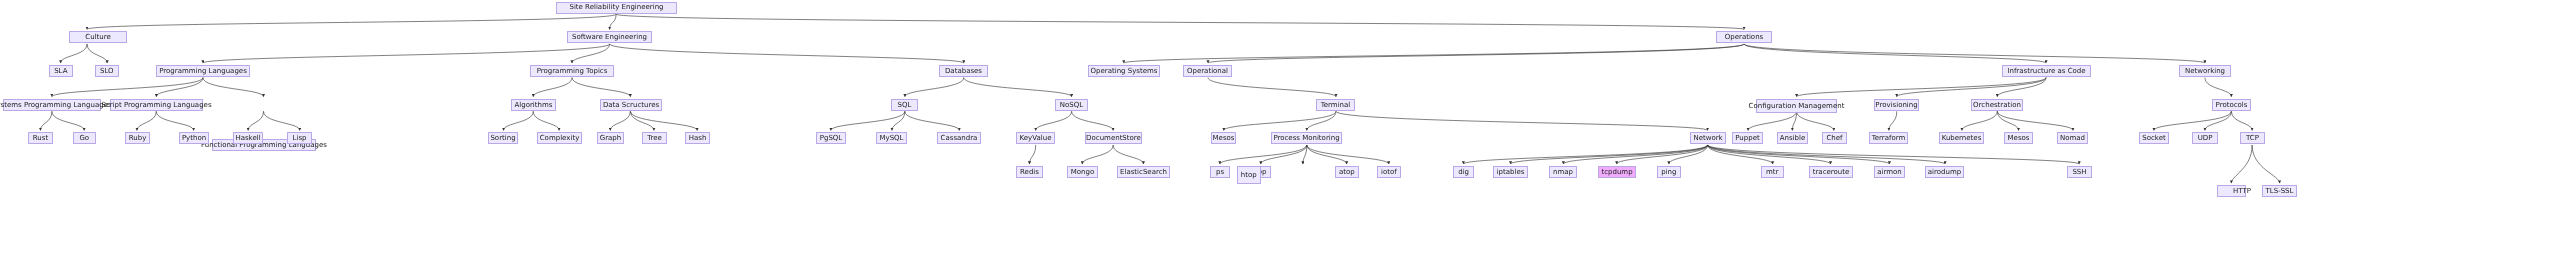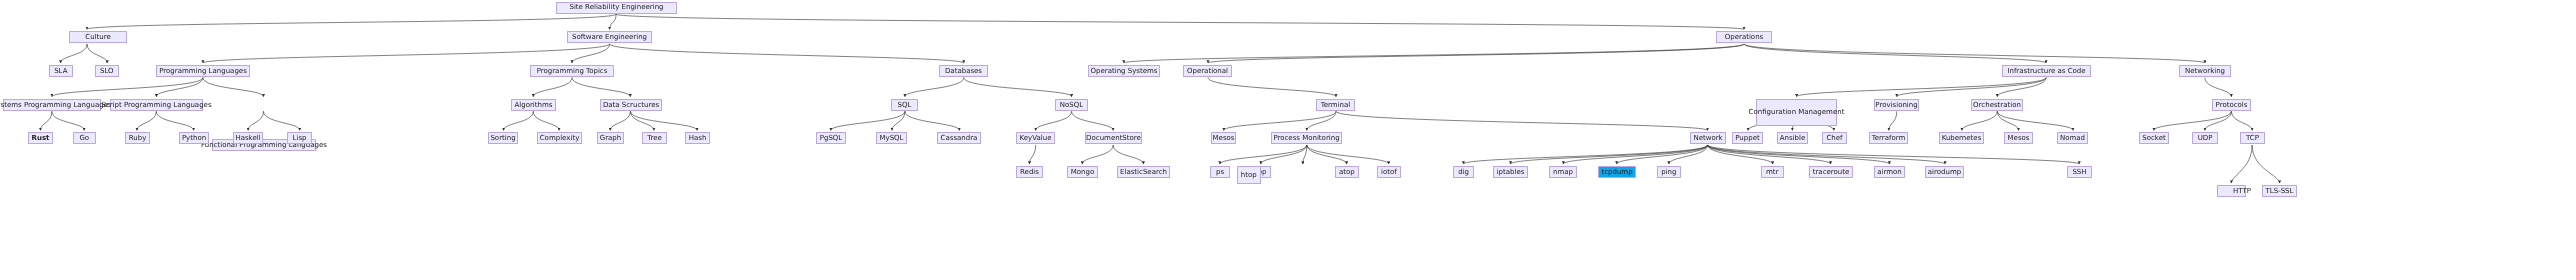--- a/index.html
+++ b/index.html
@@ -153,33 +153,33 @@
       </div>
       <div class="node" style="left: 891px; top: 99px; width: 27px; height: 12.3px; background: rgb(236, 232, 253); border-color: rgb(185, 167, 232); color: rgb(34, 34, 34);">
         <span>SQL</span>
       </div>
       <div class="node" style="left: 1055px; top: 99px; width: 33px; height: 12.3px; background: rgb(236, 232, 253); border-color: rgb(185, 167, 232); color: rgb(34, 34, 34);">
         <span>NoSQL</span>
       </div>
       <div class="node" style="left: 1316px; top: 99px; width: 39px; height: 12.3px; background: rgb(236, 232, 253); border-color: rgb(185, 167, 232); color: rgb(34, 34, 34);">
         <span>Terminal</span>
       </div>
-      <div class="node" style="left: 1756px; top: 99px; width: 81px; height: 27px; background: rgb(236, 232, 253); border-color: rgb(185, 167, 232); color: rgb(34, 34, 34); align-items: center;">
+      <div class="node" style="left: 1756px; top: 99px; width: 81px; height: 14px; background: rgb(236, 232, 253); border-color: rgb(185, 167, 232); color: rgb(34, 34, 34); align-items: center;">
         <span>Configuration Management</span>
       </div>
       <div class="node" style="left: 1874px; top: 99px; width: 45px; height: 12.3px; background: rgb(236, 232, 253); border-color: rgb(185, 167, 232); color: rgb(34, 34, 34);">
         <span>Provisioning</span>
       </div>
       <div class="node" style="left: 1971px; top: 99px; width: 52px; height: 12.3px; background: rgb(236, 232, 253); border-color: rgb(185, 167, 232); color: rgb(34, 34, 34);">
         <span>Orchestration</span>
       </div>
       <div class="node" style="left: 2212px; top: 99px; width: 39px; height: 12.3px; background: rgb(236, 232, 253); border-color: rgb(185, 167, 232); color: rgb(34, 34, 34);">
         <span>Protocols</span>
       </div>
-      <div class="node" style="left: 28px; top: 132px; width: 25px; height: 12.3px; background: rgb(236, 232, 253); border-color: rgb(185, 167, 232); color: rgb(34, 34, 34); font-weight: bold;">
+      <div class="node" style="left: 28px; top: 132px; width: 25px; height: 12.3px; background: rgb(236, 232, 253); border-color: rgb(185, 167, 232); color: rgb(34, 34, 34);">
         <span>Rust</span>
       </div>
       <div class="node" style="left: 73px; top: 132px; width: 22.5px; height: 12.3px; background: rgb(236, 232, 253); border-color: rgb(185, 167, 232); color: rgb(34, 34, 34);">
         <span>Go</span>
       </div>
       <div class="node" style="left: 125px; top: 132px; width: 25px; height: 12.3px; background: rgb(236, 232, 253); border-color: rgb(185, 167, 232); color: rgb(34, 34, 34);">
         <span>Ruby</span>
       </div>
       <div class="node" style="left: 179px; top: 132px; width: 30px; height: 12.3px; background: rgb(236, 232, 253); border-color: rgb(185, 167, 232); color: rgb(34, 34, 34);">
         <span>Python</span>
@@ -288,21 +288,21 @@
       </div>
       <div class="node" style="left: 1453px; top: 166px; width: 21.3px; height: 12.3px; background: rgb(236, 232, 253); border-color: rgb(185, 167, 232); color: rgb(34, 34, 34);">
         <span>dig</span>
       </div>
       <div class="node" style="left: 1493px; top: 166px; width: 35px; height: 12.3px; background: rgb(236, 232, 253); border-color: rgb(185, 167, 232); color: rgb(34, 34, 34);">
         <span>iptables</span>
       </div>
       <div class="node" style="left: 1549px; top: 166px; width: 28px; height: 12.3px; background: rgb(236, 232, 253); border-color: rgb(185, 167, 232); color: rgb(34, 34, 34);">
         <span>nmap</span>
       </div>
-      <div class="node" style="left: 1598px; top: 166px; width: 38px; height: 12.3px; background: #0ea5e9; border-color: rgb(185, 167, 232); color: rgb(34, 34, 34);">
+      <div class="node" style="left: 1598px; top: 166px; width: 38px; height: 12.3px; background: #f0abfc; border-color: rgb(185, 167, 232); color: rgb(34, 34, 34);">
         <span>tcpdump</span>
       </div>
       <div class="node" style="left: 1657px; top: 166px; width: 23.6px; height: 12.3px; background: rgb(236, 232, 253); border-color: rgb(185, 167, 232); color: rgb(34, 34, 34);">
         <span>ping</span>
       </div>
       <div class="node" style="left: 1761px; top: 166px; width: 22.5px; height: 12.3px; background: rgb(236, 232, 253); border-color: rgb(185, 167, 232); color: rgb(34, 34, 34);">
         <span>mtr</span>
       </div>
       <div class="node" style="left: 1809px; top: 166px; width: 44px; height: 12.3px; background: rgb(236, 232, 253); border-color: rgb(185, 167, 232); color: rgb(34, 34, 34);">
         <span>traceroute</span>

